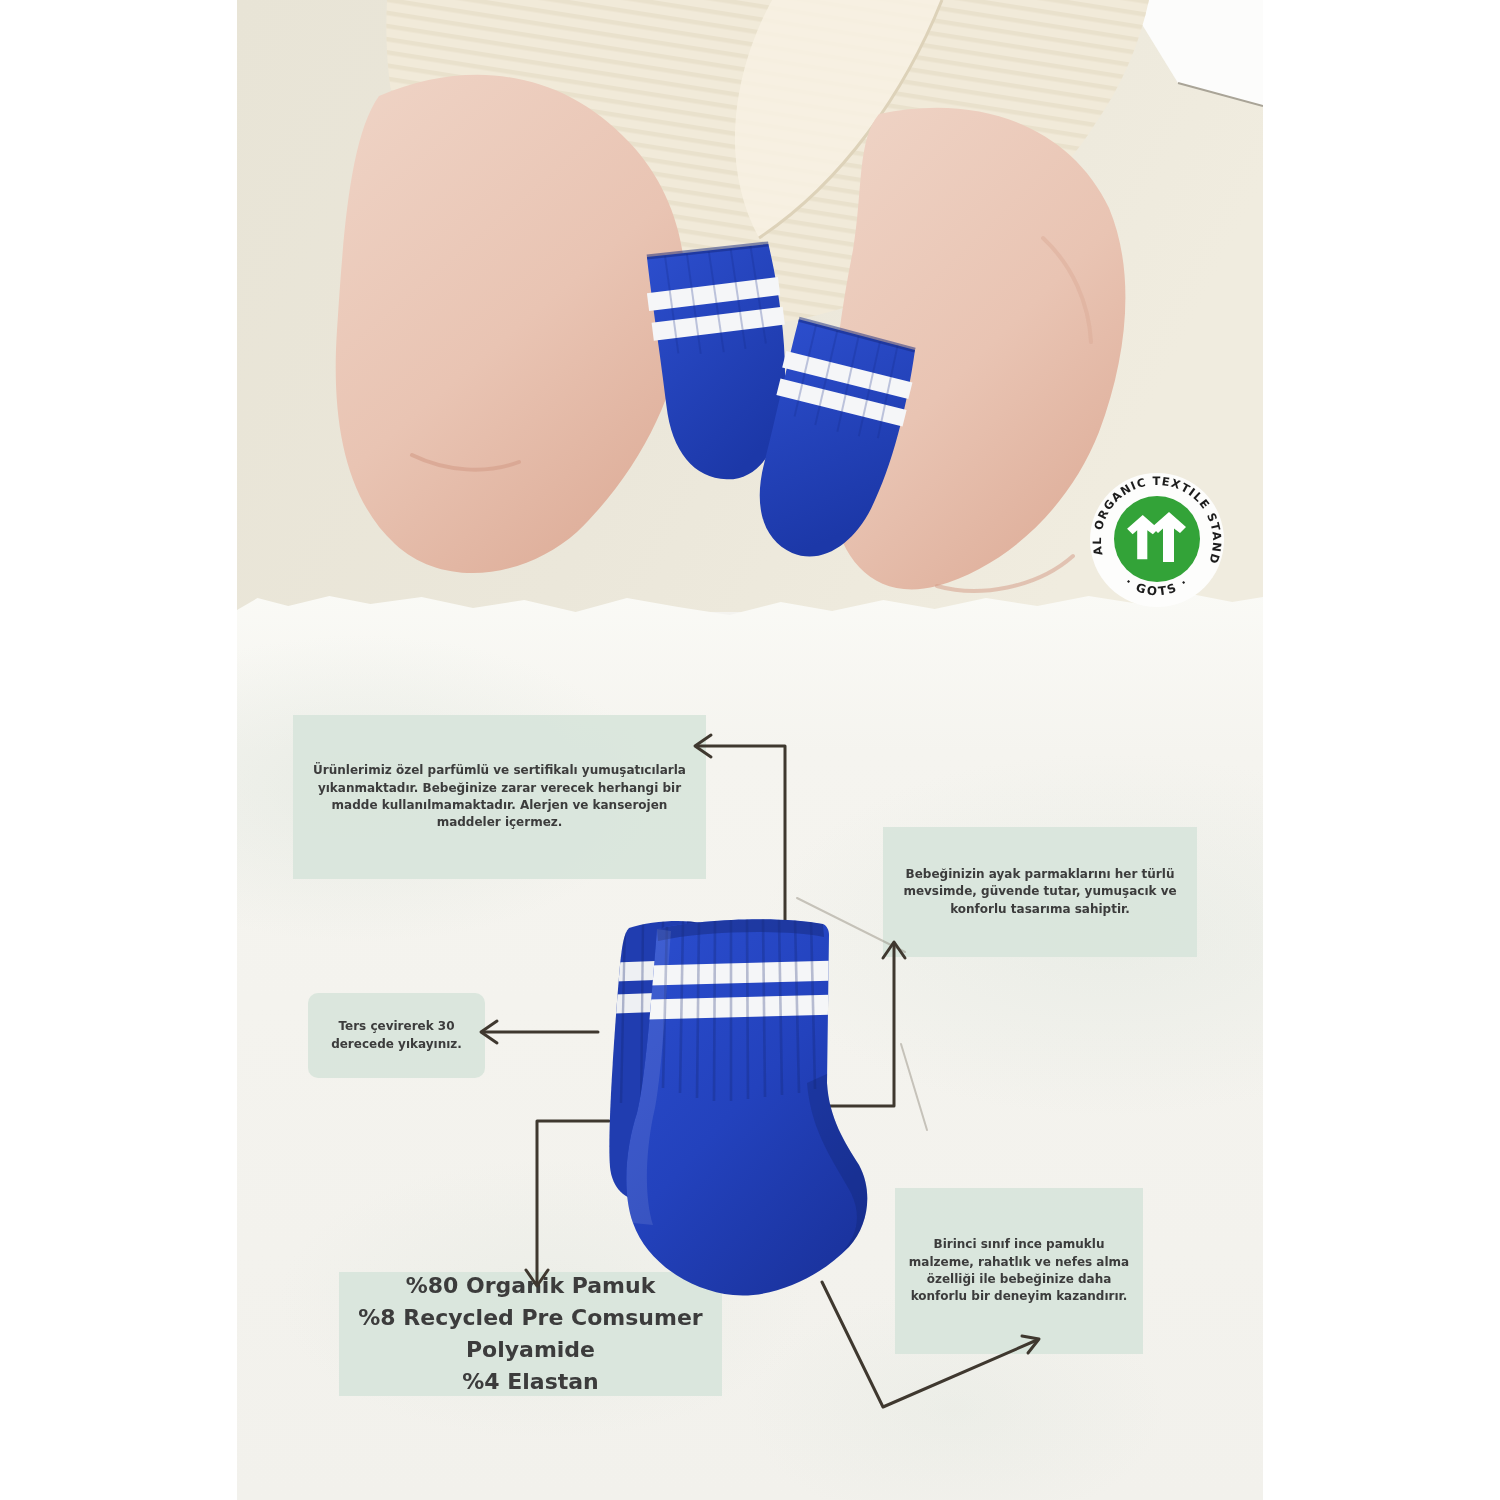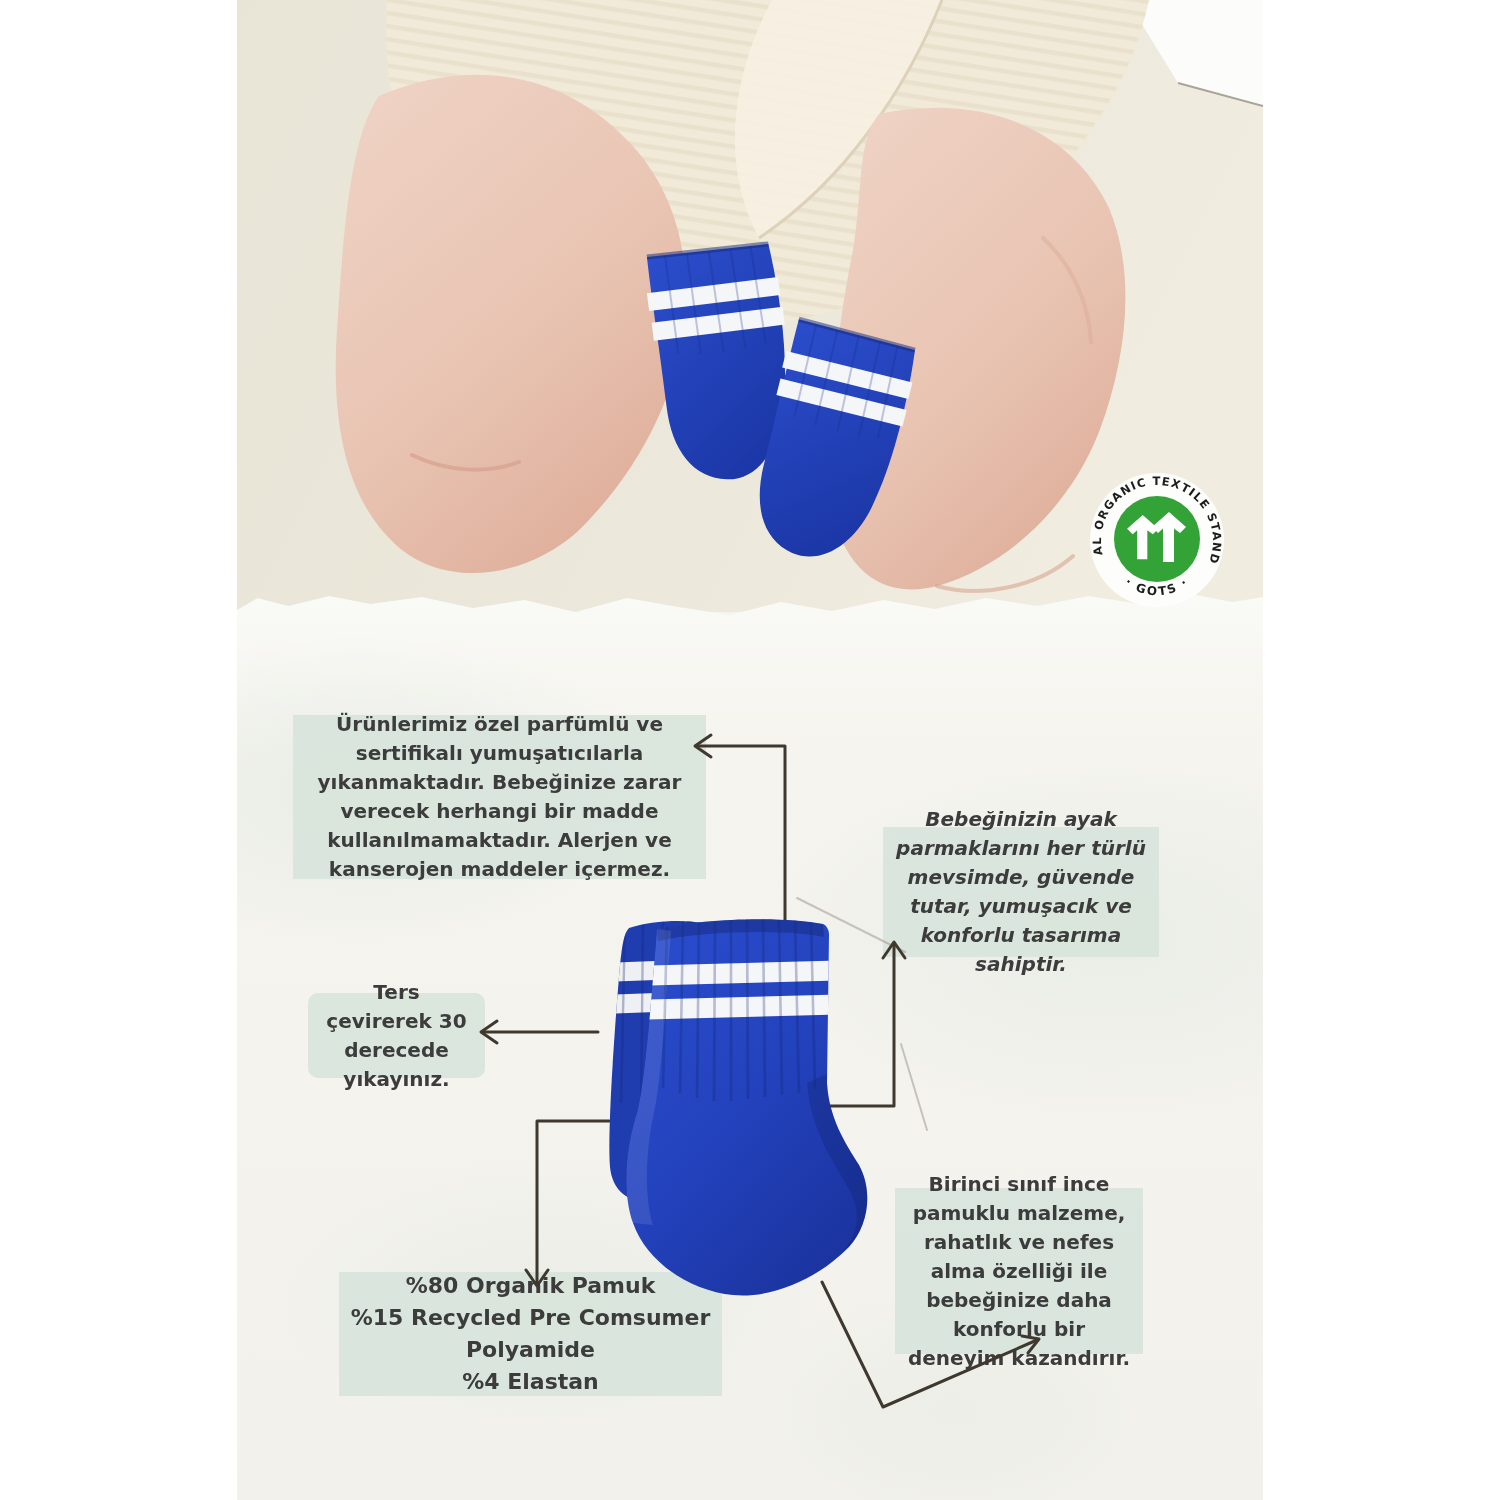--- a/index.html
+++ b/index.html
@@ -31,29 +31,29 @@
       radial-gradient(300px 170px at 70% 90%, rgba(214,224,214,0.22), rgba(214,224,214,0) 70%),
       linear-gradient(180deg,#fafaf6 0%,#f5f4ef 18%,#f2f1ec 100%);
     clip-path: polygon(0 22px,2% 10px,5% 18px,9% 8px,13% 16px,18% 9px,23% 20px,28% 12px,33% 24px,38% 10px,43% 19px,48% 27px,53% 14px,58% 23px,63% 12px,68% 21px,73% 10px,78% 18px,83% 8px,88% 16px,93% 6px,97% 14px,100% 9px,100% 100%,0 100%);
   }
   
   .box{
     position:absolute;
     background:rgba(216,229,219,0.92);
     color:#3c3c3c;
     font-weight:700;
-    font-size:20px;
+    font-size:12px;
     line-height:1.45;
     text-align:center;
     display:flex;flex-direction:column;align-items:center;justify-content:center;
     padding:8px 10px;box-sizing:border-box;
     z-index:3;
   }
   #boxA{left:56px;top:715px;width:413px;height:164px;}
-  #boxB{left:646px;top:827px;width:276px;height:130px;font-style:italic;}
+  #boxB{left:646px;top:827px;width:314px;height:130px;}
   #boxC{left:71px;top:993px;width:177px;height:85px;border-radius:10px;}
   #boxD{left:102px;top:1272px;width:383px;height:124px;font-size:22px;}
   #boxE{left:658px;top:1188px;width:248px;height:166px;}
   
   .connectors{position:absolute;left:0;top:0;width:1026px;height:1500px;z-index:4;pointer-events:none;}
   .socks{position:absolute;left:330px;top:903px;width:340px;height:420px;z-index:5;}
   .gots{position:absolute;left:851px;top:471px;width:138px;height:138px;z-index:6;}
 </style>
 </head>
 <body>
@@ -143,21 +143,21 @@
     <span>Ürünlerimiz özel parfümlü ve sertifikalı yumuşatıcılarla yıkanmaktadır. Bebeğinize zarar verecek herhangi bir madde kullanılmamaktadır. Alerjen ve kanserojen maddeler içermez.</span>
   </div>
   <div class="box" id="boxB">
     <span>Bebeğinizin ayak parmaklarını her türlü mevsimde, güvende tutar, yumuşacık ve konforlu tasarıma sahiptir.</span>
   </div>
   <div class="box" id="boxC">
     <span>Ters çevirerek 30 derecede yıkayınız.</span>
   </div>
   <div class="box" id="boxD">
     <span>%80 Organik Pamuk</span>
-    <span>%15 Recycled Pre Comsumer Polyamide</span>
+    <span>%8 Recycled Pre Comsumer Polyamide</span>
     <span>%4 Elastan</span>
   </div>
   <div class="box" id="boxE">
     <span>Birinci sınıf ince pamuklu malzeme, rahatlık ve nefes alma özelliği ile bebeğinize daha konforlu bir deneyim kazandırır.</span>
   </div>
 
   <svg class="connectors" viewBox="0 0 1026 1500" aria-hidden="true">
     <g stroke="#3f382f" stroke-width="3" fill="none" stroke-linecap="round" stroke-linejoin="round">
 
       <g stroke="#8d877b" stroke-width="2" opacity="0.45">

